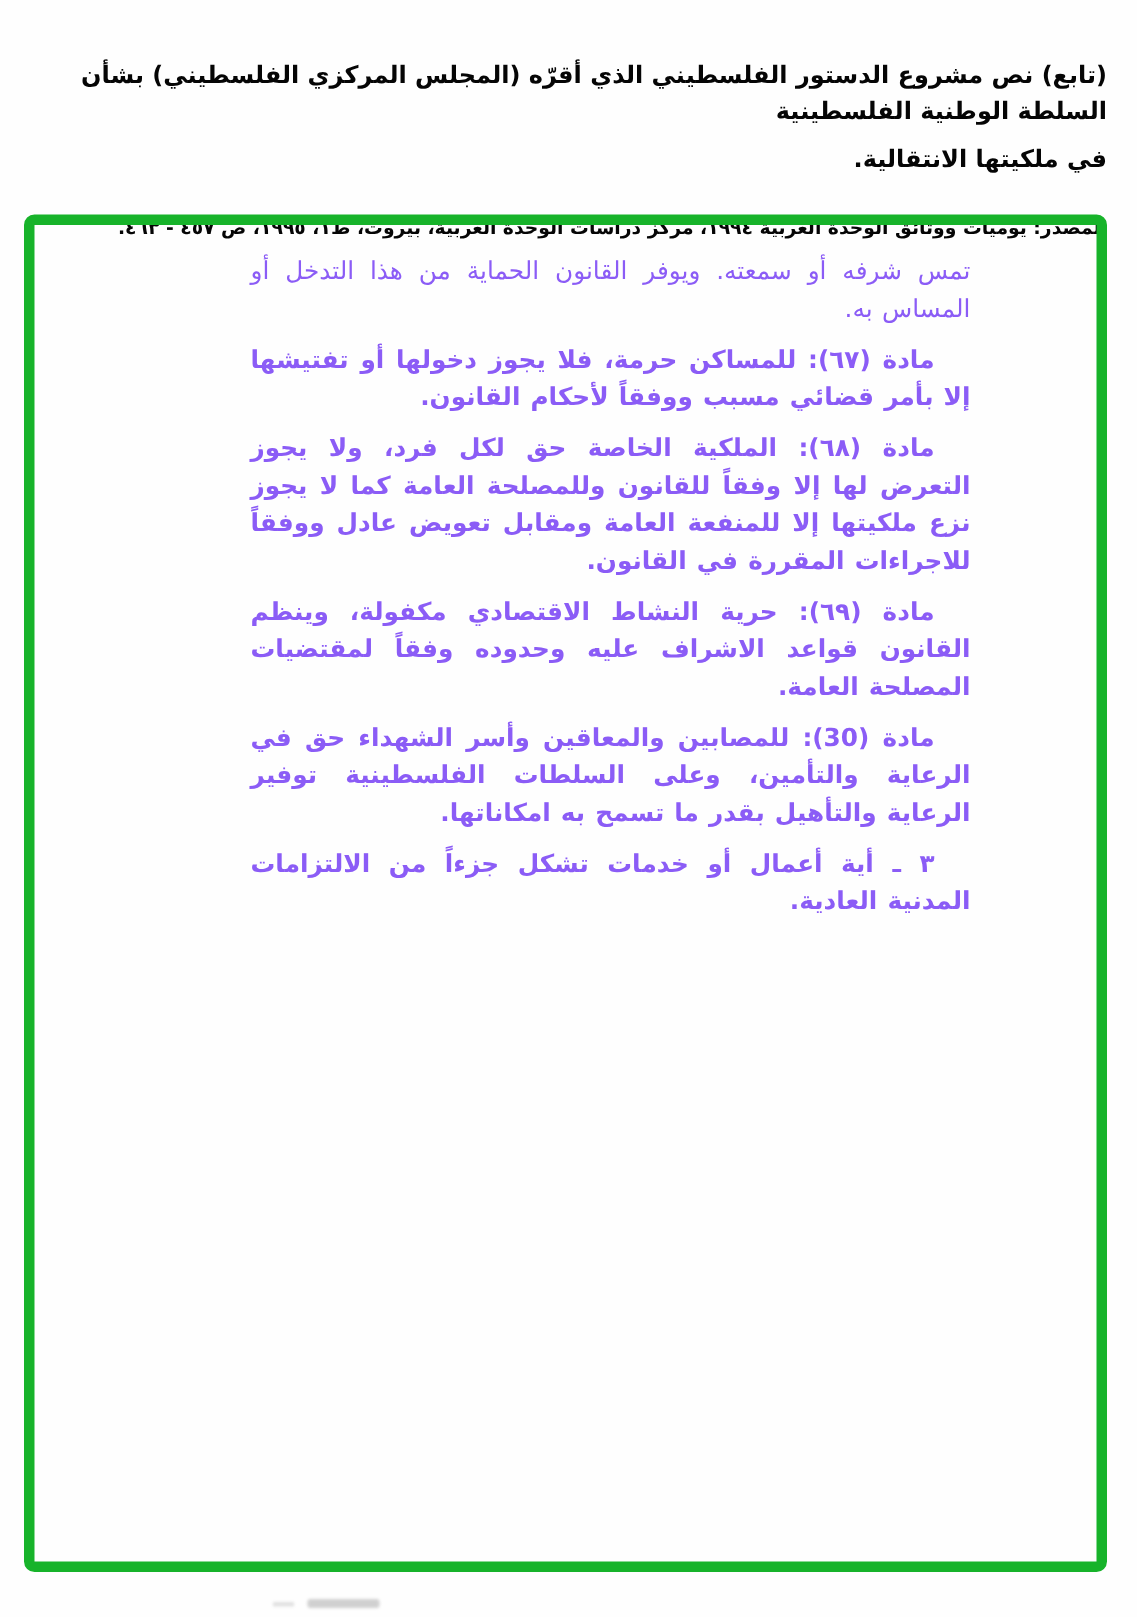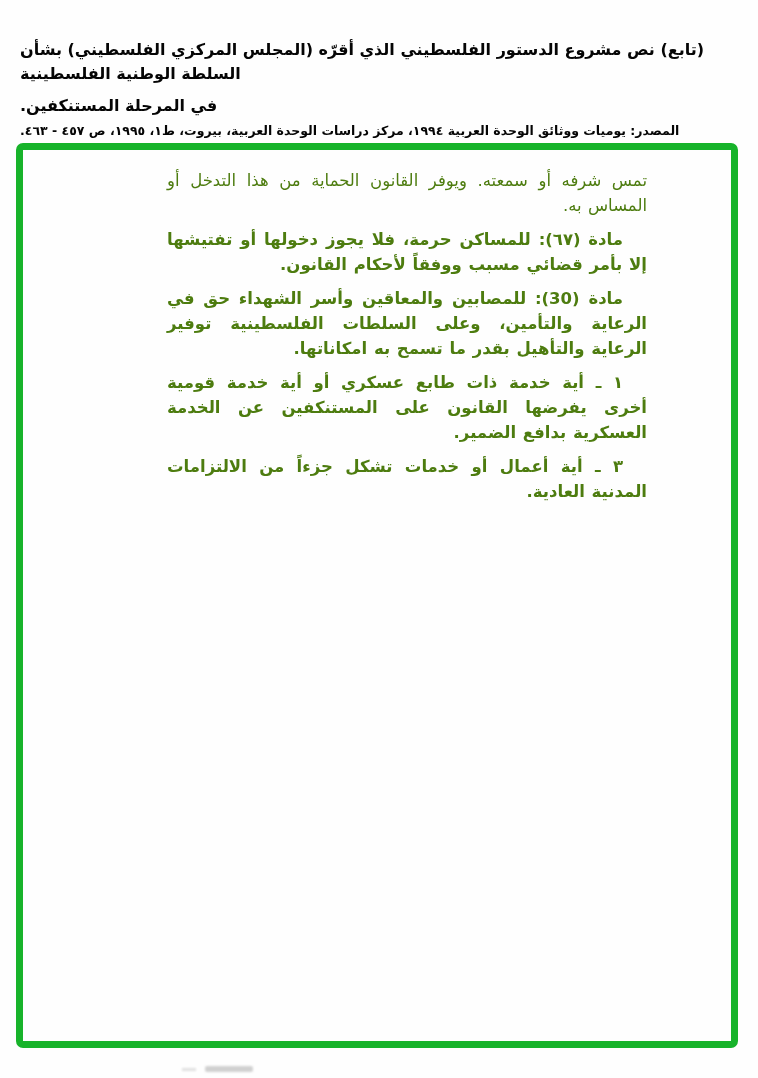--- a/index.html
+++ b/index.html
@@ -9,39 +9,39 @@
     position: relative;
     overflow: hidden;
     font-family: "DejaVu Sans", sans-serif;
     color: #0c0c0c;
   }
 
   
   .doc-header {
     position: absolute;
     top: 38px; left: 20px; right: 20px;
-    text-align: left;
+    text-align: right;
     direction: rtl;
     font-weight: bold;
     color: #050505;
   }
   .title-line-1 {
     font-size: 16px;
     line-height: 24px;
     letter-spacing: 0.2px;
   }
   .title-line-2 {
     font-size: 16px;
     line-height: 22px;
     margin-top: 9px;
   }
   .source-line {
     font-size: 12.5px;
     line-height: 18px;
-    margin-top: 5px;
+    margin-top: 26px;
   }
 
   
   .annotation-box {
     position: absolute;
     left: 16px; top: 143px;
     width: 708px; height: 891px;
     border: 7px solid #17b32a;
     border-radius: 7px;
     background: transparent;
@@ -57,21 +57,21 @@
     direction: rtl;
     unicode-bidi: embed;
   }
   .text-column p {
     margin: 0 0 9px 0;
     font-size: 16.5px;
     line-height: 25px;
     text-align: justify;
     text-align-last: right;
     word-spacing: 1px;
-    color: #4d7c0f;
+    color: #8b5cf6;
   }
   .text-column p.indent { text-indent: 24px; font-weight: bold; }
 
   
   .footer-smudge {
     position: absolute;
     left: 205px; top: 1066px;
     width: 48px; height: 6px;
     background: #9a9a9a;
     opacity: 0.45;
@@ -85,28 +85,29 @@
     background: #b5b5b5;
     opacity: 0.4;
     filter: blur(1px);
   }
 </style>
 </head>
 <body>
 
 <div class="doc-header">
   <div class="title-line-1">(تابع) نص مشروع الدستور الفلسطيني الذي أقرّه (المجلس المركزي الفلسطيني) بشأن السلطة الوطنية الفلسطينية</div>
-  <div class="title-line-2">في المرحلة المستنكفين.</div>
+  <div class="title-line-2">في ملكيتها الانتقالية.</div>
   <div class="source-line">المصدر: يوميات ووثائق الوحدة العربية ١٩٩٤، مركز دراسات الوحدة العربية، بيروت، ط١، ١٩٩٥، ص ٤٥٧ - ٤٦٣.</div>
 </div>
 
 <div class="annotation-box">
   <div class="text-column">
     <p>تمس شرفه أو سمعته. ويوفر القانون الحماية من هذا التدخل أو المساس به.</p>
     <p class="indent">مادة (٦٧): للمساكن حرمة، فلا يجوز دخولها أو تفتيشها إلا بأمر قضائي مسبب ووفقاً لأحكام القانون.</p>
+    <p class="indent">مادة (٦٨): الملكية الخاصة حق لكل فرد، ولا يجوز التعرض لها إلا وفقاً للقانون وللمصلحة العامة كما لا يجوز نزع ملكيتها إلا للمنفعة العامة ومقابل تعويض عادل ووفقاً للاجراءات المقررة في القانون.</p>
+    <p class="indent">مادة (٦٩): حرية النشاط الاقتصادي مكفولة، وينظم القانون قواعد الاشراف عليه وحدوده وفقاً لمقتضيات المصلحة العامة.</p>
     <p class="indent">مادة (30): للمصابين والمعاقين وأسر الشهداء حق في الرعاية والتأمين، وعلى السلطات الفلسطينية توفير الرعاية والتأهيل بقدر ما تسمح به امكاناتها.</p>
-    <p class="indent">١ ـ أية خدمة ذات طابع عسكري أو أية خدمة قومية أخرى يفرضها القانون على المستنكفين عن الخدمة العسكرية بدافع الضمير.</p>
     <p class="indent">٣ ـ أية أعمال أو خدمات تشكل جزءاً من الالتزامات المدنية العادية.</p>
   </div>
 </div>
 
 <div class="footer-smudge"></div>
 <div class="footer-smudge-2"></div>
 
 </body></html>

